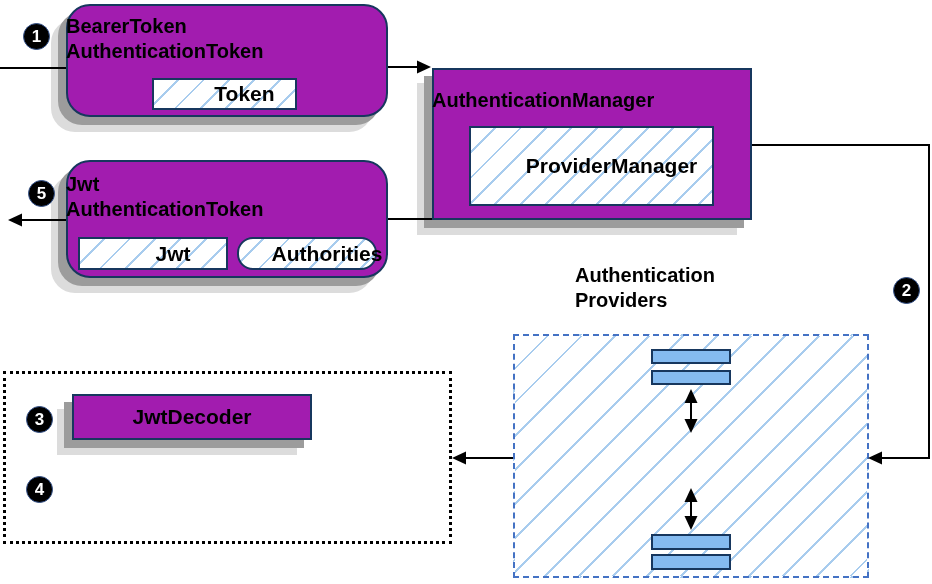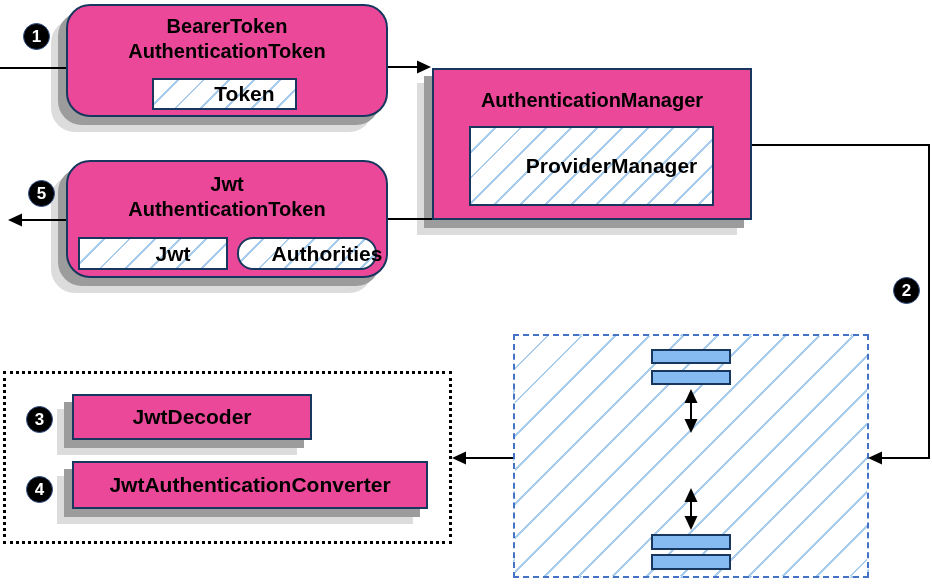--- a/index.html
+++ b/index.html
@@ -3,34 +3,34 @@
 <meta charset="utf-8">
 <style>
   html,body{margin:0;padding:0;background:#fff;}
   #diagram{
     position:relative;width:932px;height:584px;background:#fff;overflow:hidden;
     font-family:"Liberation Sans",sans-serif;color:#000;
   }
   .abs{position:absolute;box-sizing:border-box;}
   
   .bluebox{
-    background:#ec4899;border:2px solid #17375E;
+    background:#a21caf;border:2px solid #17375E;
     box-shadow:-8px 8px 0 0 #9c9c9c,-15px 15px 0 0 #dcdcdc;
   }
   .rounded{border-radius:24px;}
   .flexc{display:flex;align-items:center;justify-content:center;}
   
   .hatch{
     background-color:#fff;
     background-image:repeating-linear-gradient(135deg,rgba(0,0,0,0) 0 16px,#A8CCEE 16px 18px);
     border:2px solid #17375E;
     padding-left:40px;
   }
   .chip{display:flex;align-items:center;justify-content:center;font-weight:bold;font-size:21px;}
-  .boxtitle{font-weight:bold;font-size:20px;text-align:center;line-height:25px;}
+  .boxtitle{font-weight:bold;font-size:20px;text-align:left;line-height:25px;}
   .bigname{font-weight:bold;font-size:21px;}
   
   .providers-frame{
     border:2px dashed #4472C4;background-color:#fff;
     background-image:repeating-linear-gradient(135deg,rgba(0,0,0,0) 0 22px,#A8CCEE 22px 24px);
   }
   .converters-frame{border:3px dotted #000;background:#fff;}
   .bar{background:#85BBF0;border:2px solid #17375E;}
   
   .marker{
@@ -44,20 +44,24 @@
 </style>
 </head>
 <body>
 
 <div id="diagram">
 
   <div class="abs providers-frame" style="left:513px;top:334px;width:356px;height:244px;"></div>
 
   <div class="abs converters-frame" style="left:3px;top:371px;width:449px;height:173px;"></div>
 
+  <div class="abs boxtitle" style="left:575px;top:263px;width:230px;">
+    <div>Authentication</div>
+    <div>Providers</div>
+  </div>
 
   <div class="abs bluebox rounded" style="left:66px;top:4px;width:322px;height:113px;"></div>
   <div class="abs boxtitle" style="left:66px;top:14px;width:322px;">
     <div>BearerToken</div>
     <div>AuthenticationToken</div>
   </div>
   <div class="abs hatch chip" style="left:152px;top:78px;width:145px;height:32px;">Token</div>
 
   <div class="abs bluebox" style="left:432px;top:68px;width:320px;height:152px;"></div>
   <div class="abs hatch chip" style="left:469px;top:126px;width:245px;height:80px;">ProviderManager</div>
@@ -72,21 +76,20 @@
   <div class="abs hatch chip" style="left:237px;top:237px;width:140px;height:33px;border-radius:16px;">Authorities</div>
 
   <div class="abs bar" style="left:651px;top:349px;width:80px;height:15px;"></div>
   <div class="abs bar" style="left:651px;top:370px;width:80px;height:15px;"></div>
 
 
   <div class="abs bar" style="left:651px;top:534px;width:80px;height:16px;"></div>
   <div class="abs bar" style="left:651px;top:554px;width:80px;height:16px;"></div>
 
   <div class="abs bluebox flexc bigname" style="left:72px;top:394px;width:240px;height:46px;">JwtDecoder</div>
-  <div class="abs bluebox flexc bigname" style="left:72px;top:461px;width:356px;height:48px;">JwtAuthenticationConverter</div>
 
   <svg class="overlay" width="932" height="584" viewBox="0 0 932 584">
     <line class="arrow" x1="0" y1="68" x2="66" y2="68"></line>
     <line class="arrow" x1="388" y1="67" x2="419" y2="67"></line>
     <polygon class="head" points="431,67 417,60.5 417,73.5"></polygon>
     <polyline class="arrow" points="752,145 929,145 929,458 880,458"></polyline>
     <polygon class="head" points="868,458 882,451.5 882,464.5"></polygon>
     <line class="arrow" x1="513" y1="458" x2="464" y2="458"></line>
     <polygon class="head" points="452,458 466,451.5 466,464.5"></polygon>
     <line class="arrow" x1="432" y1="219" x2="388" y2="219"></line>

